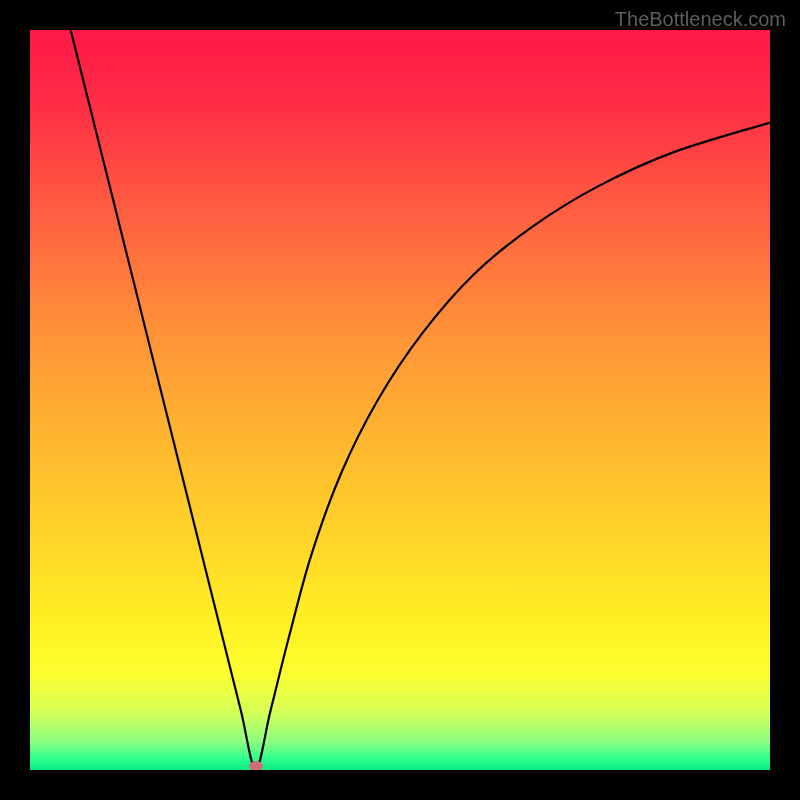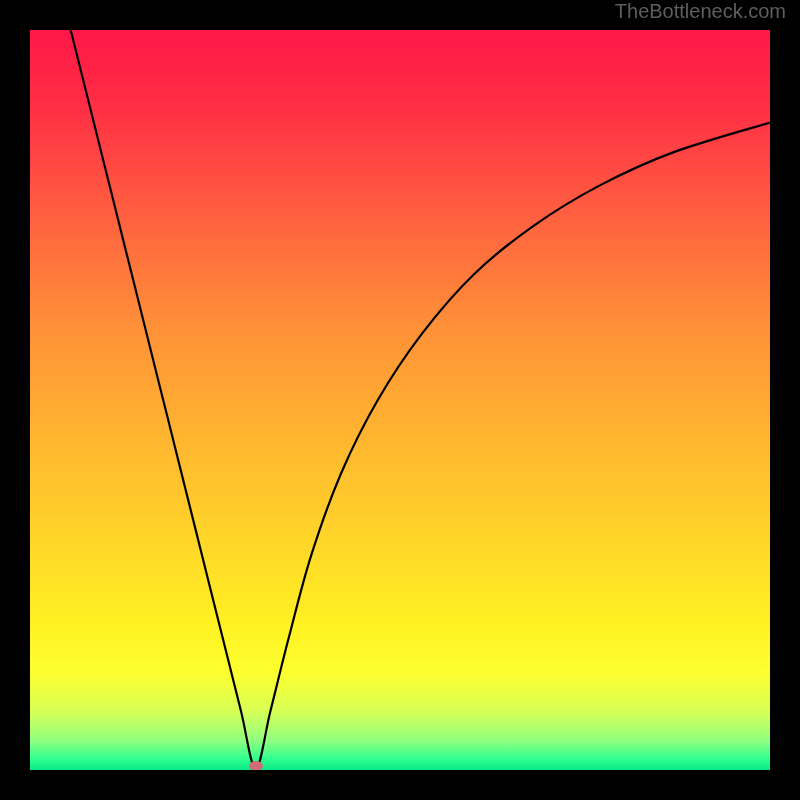--- a/index.html
+++ b/index.html
@@ -5,21 +5,21 @@
   * { margin: 0; padding: 0; box-sizing: border-box; }
   html, body { width: 800px; height: 800px; overflow: hidden; background: #000; }
   .container {
     width: 800px;
     height: 800px;
     background: #000;
     position: relative;
   }
   .watermark {
     position: absolute;
-    top: 0;
+    top: 8px;
     right: 14px;
     font-family: Arial, Helvetica, sans-serif;
     font-size: 20px;
     font-weight: 500;
     color: #5e5e5e;
     z-index: 10;
   }
   .plot-area {
     position: absolute;
     left: 30px;

